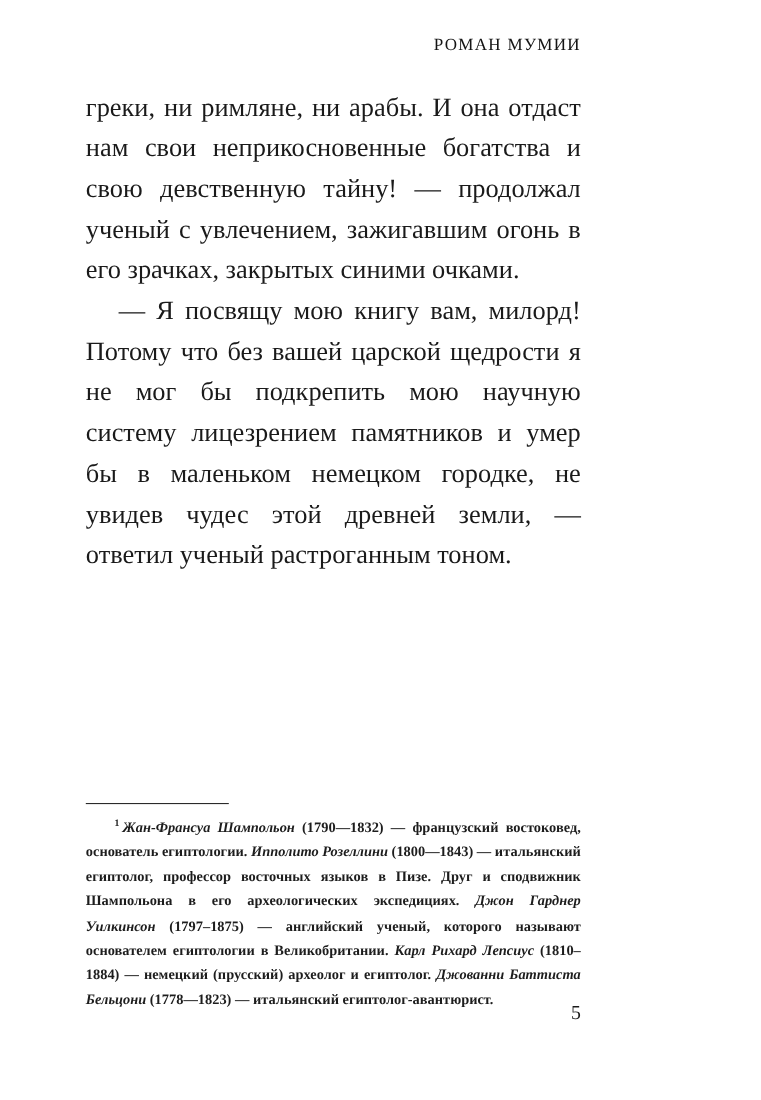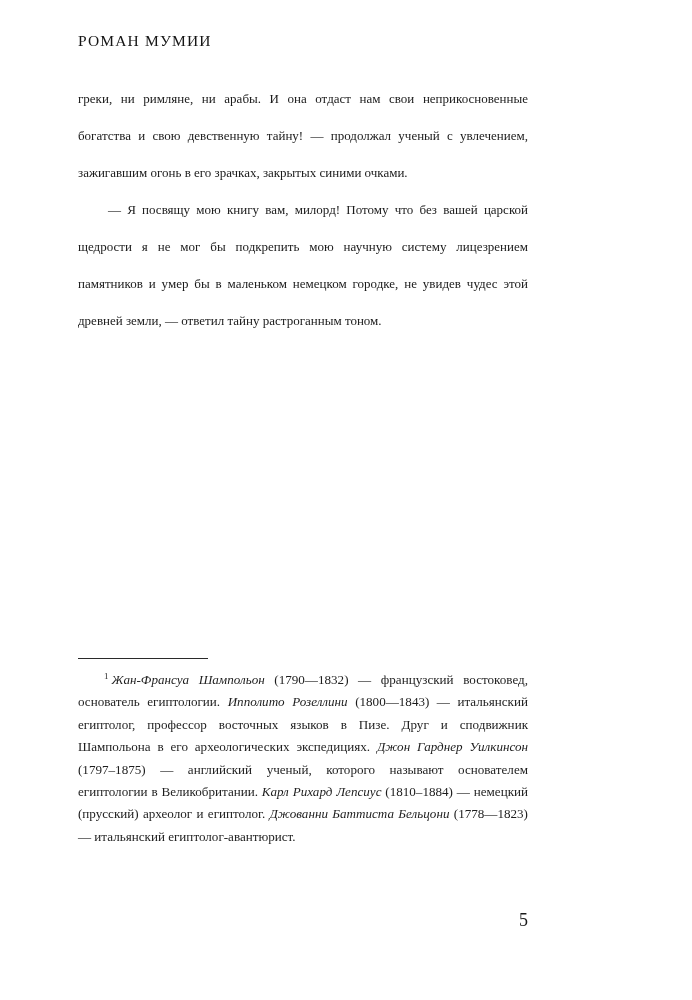--- a/index.html
+++ b/index.html
@@ -20,61 +20,62 @@
     color: #1a1a1a;
     -webkit-font-smoothing: antialiased;
   }
 
   
   .running-header {
     position: absolute;
     top: 32px;
     left: 78px;
     width: 450px;
-    text-align: left;
+    text-align: right;
     font-size: 15.5px;
     letter-spacing: 1.15px;
     color: #151515;
     white-space: nowrap;
   }
 
   
   .text-column {
     position: absolute;
     top: 80px;
     left: 78px;
     width: 450px;
   }
 
   .body-par {
     margin: 0;
-    font-size: 13px;
+    font-size: 24px;
     line-height: 37px;
     text-align: justify;
     text-justify: inter-word;
     hyphens: manual;
     color: #1a1a1a;
   }
 
   .body-par.indent {
     text-indent: 30px;
   }
 
   .fn-ref {
     font-size: 0.62em;
     vertical-align: super;
     line-height: 0;
   }
 
   
   .footnote-block {
     position: absolute;
-    top: 658px;
+    top: 730px;
     left: 78px;
     width: 450px;
+    font-weight: bold;
   }
 
   .footnote-rule {
     width: 130px;
     height: 1px;
     background: #2a2a2a;
     margin: 0 0 10px 0;
   }
 
   .footnote-text {
@@ -114,21 +115,21 @@
 
 <div class="page">
 
   <div class="running-header">РОМАН МУМИИ</div>
 
   <div class="text-column">
 
     <p class="body-par">греки, ни римляне, ни арабы. И она отдаст нам свои неприкосновенные богатства и свою девственную тайну! — продолжал ученый с увлечением, зажигавшим огонь в его зрачках, закрытых синими очками.</p>
 
 
-    <p class="body-par indent">— Я посвящу мою книгу вам, милорд! Потому что без вашей царской щедрости я не мог бы подкрепить мою научную систему лицезрением памятников и умер бы в маленьком немецком городке, не увидев чудес этой древней земли, — ответил тайну растроганным тоном.</p>
+    <p class="body-par indent">— Я посвящу мою книгу вам, милорд! Потому что без вашей царской щедрости я не мог бы подкрепить мою научную систему лицезрением памятников и умер бы в маленьком немецком городке, не увидев чудес этой древней земли, — ответил ученый растроганным тоном.</p>
 
 
   </div>
 
   <div class="footnote-block">
     <div class="footnote-rule"></div>
     <p class="footnote-text"><span class="fn-marker">1</span><span id="footnote-body"><span class="nm">Жан-Франсуа Шампольон</span><span> (1790—1832) — французский востоковед, основатель египтологии. </span><span class="nm">Ипполито Розеллини</span><span> (1800—1843) — итальянский египтолог, профессор восточных языков в Пизе. Друг и сподвижник Шампольона в его археологических экспедициях. </span><span class="nm">Джон Гарднер Уилкинсон</span><span> (1797–1875) — английский ученый, которого называют основателем египтологии в Великобритании. </span><span class="nm">Карл Рихард Лепсиус</span><span> (1810–1884) — немецкий (прусский) археолог и египтолог. </span><span class="nm">Джованни Баттиста Бельцони</span><span> (1778—1823) — итальянский египтолог-авантюрист.</span></span></p>
   </div>
 
   <div class="folio">5</div>

